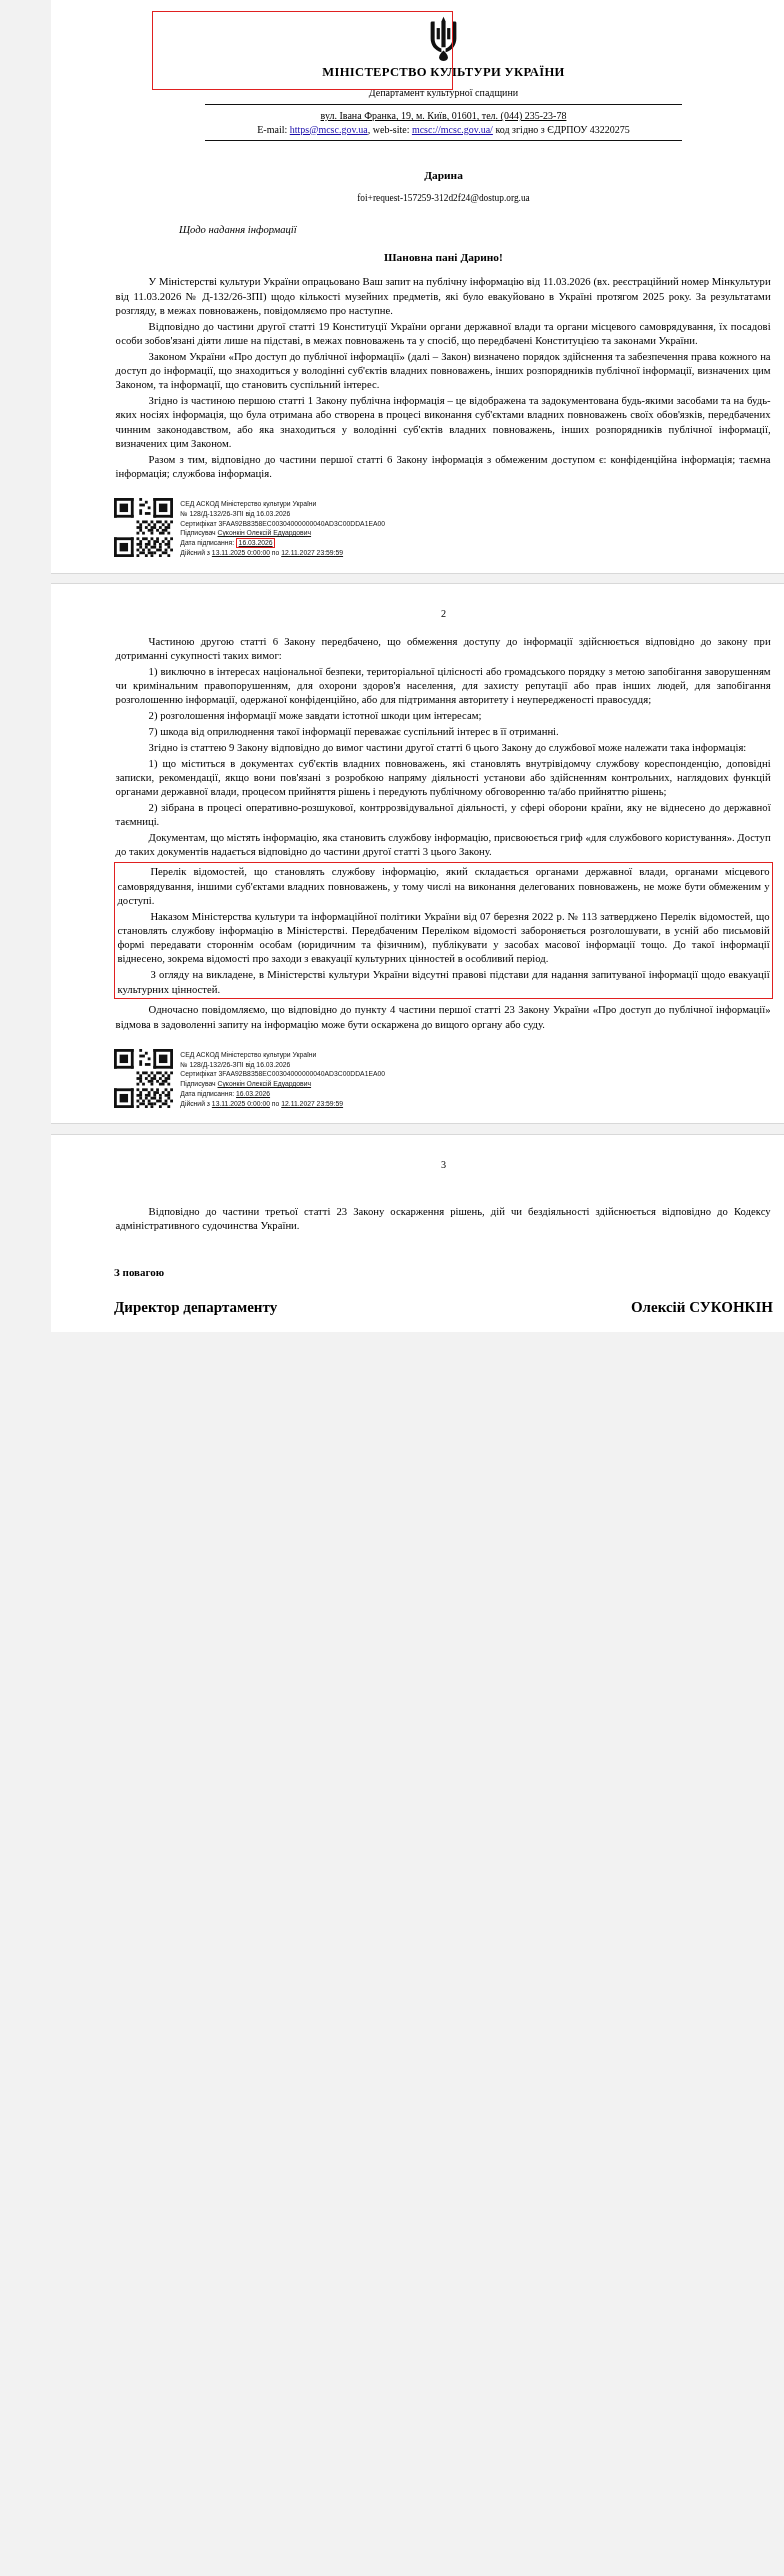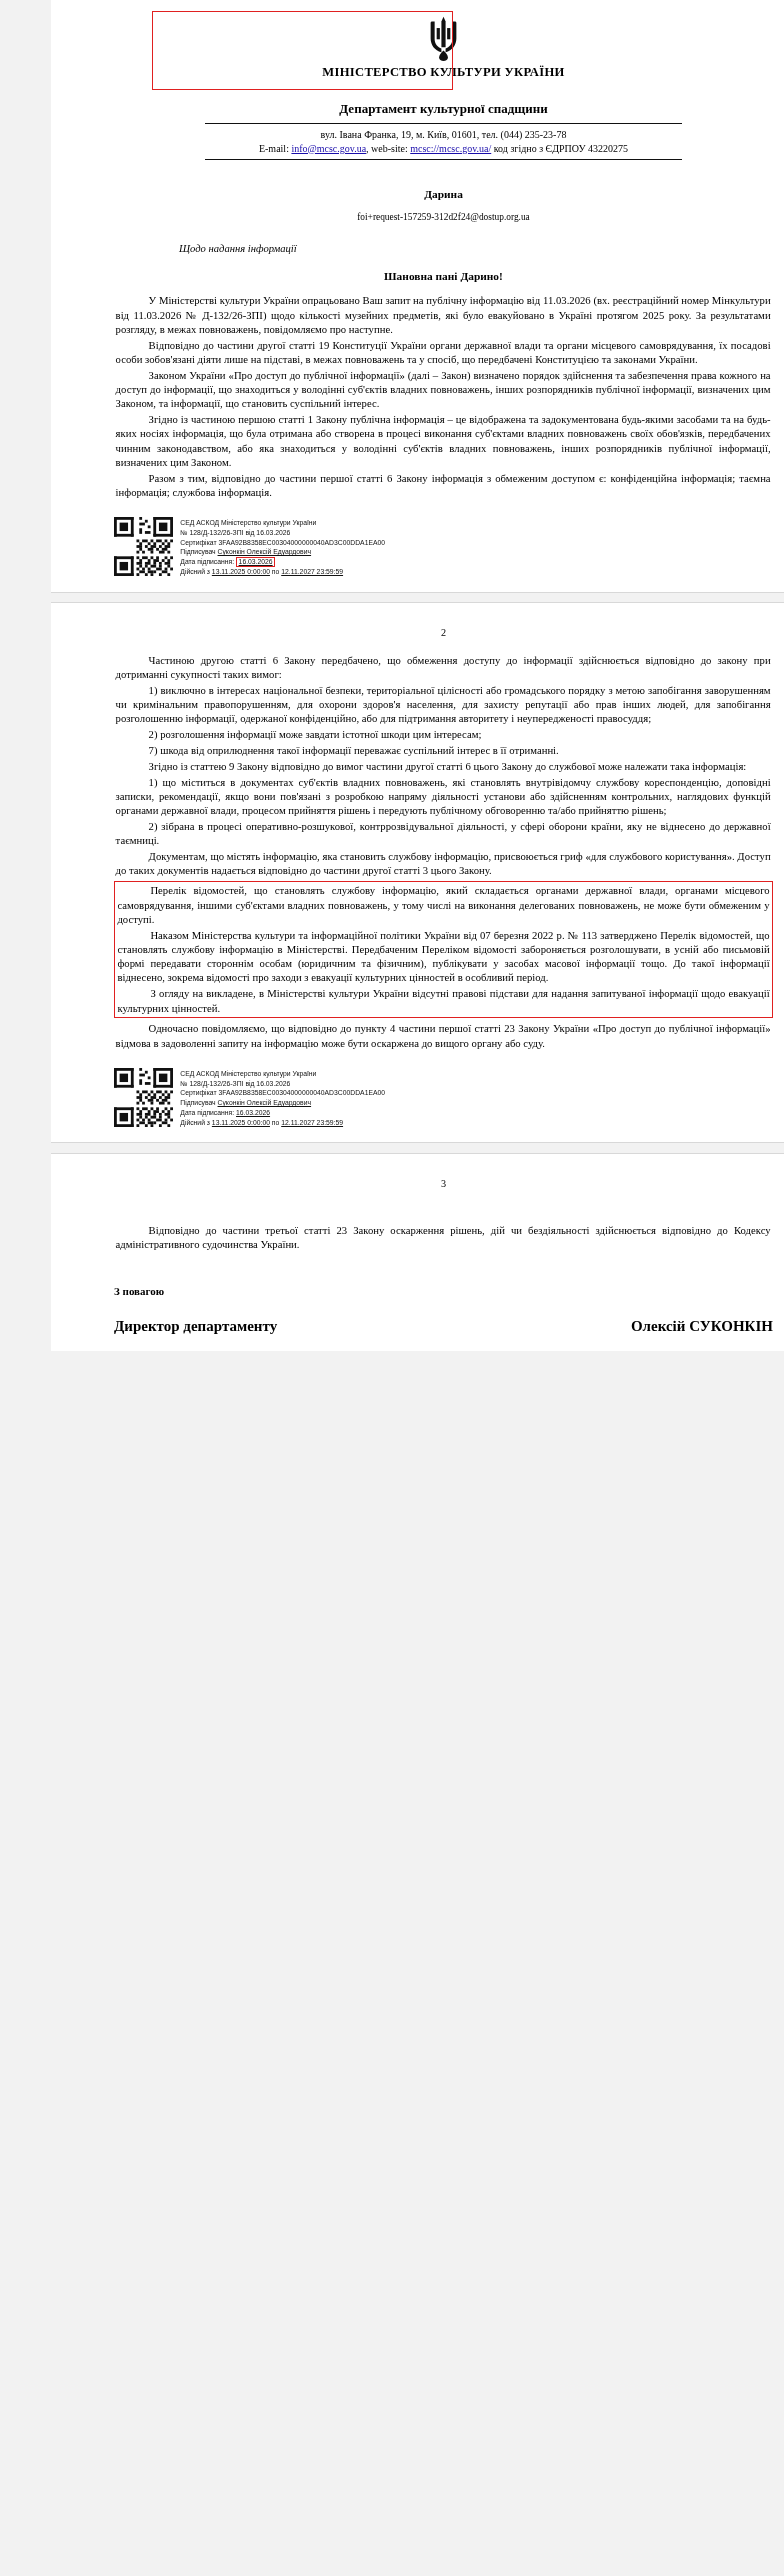--- a/index.html
+++ b/index.html
@@ -50,32 +50,33 @@
     height: 47px;
     display: block;
   }
   .ministry-name {
     font-size: 12.6px;
     font-weight: bold;
     letter-spacing: 0.3px;
     margin-top: 3.3px;
   }
   .department-name {
-    font-size: 13px;
-    font-weight: bold;
-    margin-top: 21px;
+    font-size: 10px;
+    font-weight: normal;
+    margin-top: 7px;
   }
   .hr-thin {
     border: none;
     border-top: 0.8px solid #111;
     margin: 6.5px 91px 0 91px;
   }
   .addr-line {
     font-size: 10px;
     margin-top: 4.9px;
+    text-decoration: underline;
   }
   .email-line {
     font-size: 10px;
     margin-top: 2.4px;
   }
   .email-line a {
     color: #1a0dab;
     text-decoration: underline;
   }
   .hr-thin2 {
@@ -210,21 +211,21 @@
           <path d="M31.5 16 L27.5 16 L27.5 30 L31.5 30 Z"></path>
           <path d="M23 44 C20 47 17.5 50 17.5 52.5 C17.5 55 20 57 23 57 C26 57 28.5 55 28.5 52.5 C28.5 50 26 47 23 44 Z"></path>
         </g>
       </svg>
 
       <div class="ministry-name">МІНІСТЕРСТВО КУЛЬТУРИ  УКРАЇНИ</div>
       <div class="department-name">Департамент культурної спадщини</div>
       <hr class="hr-thin">
       <div class="addr-line">вул. Івана Франка, 19, м. Київ, 01601, тел. (044) 235-23-78</div>
       <div class="email-line">
-        <span>E-mail: </span><a href="#">info@mcsc.gov.ua</a><span>, web-site: </span><a href="#">mcsc://mcsc.gov.ua/</a><span> код згідно з ЄДРПОУ 43220275</span>
+        <span>E-mail: </span><a href="#">https@mcsc.gov.ua</a><span>, web-site: </span><a href="#">mcsc://mcsc.gov.ua/</a><span> код згідно з ЄДРПОУ 43220275</span>
       </div>
       <hr class="hr-thin2">
     </div>
 
     <div class="addressee">Дарина</div>
     <div class="addressee-email">foi+request-157259-312d2f24@dostup.org.ua</div>
 
     <div class="subject">Щодо надання інформації</div>
     <div class="salutation">Шановна пані Дарино!</div>
 

